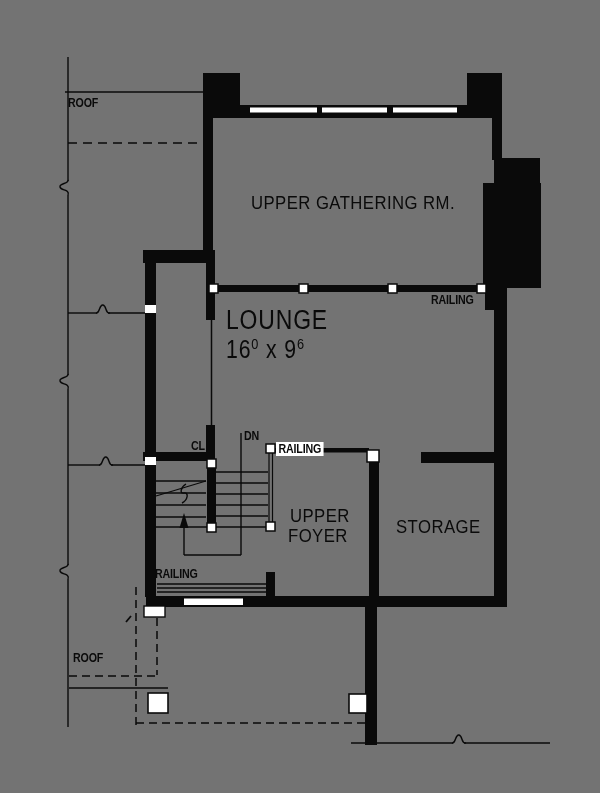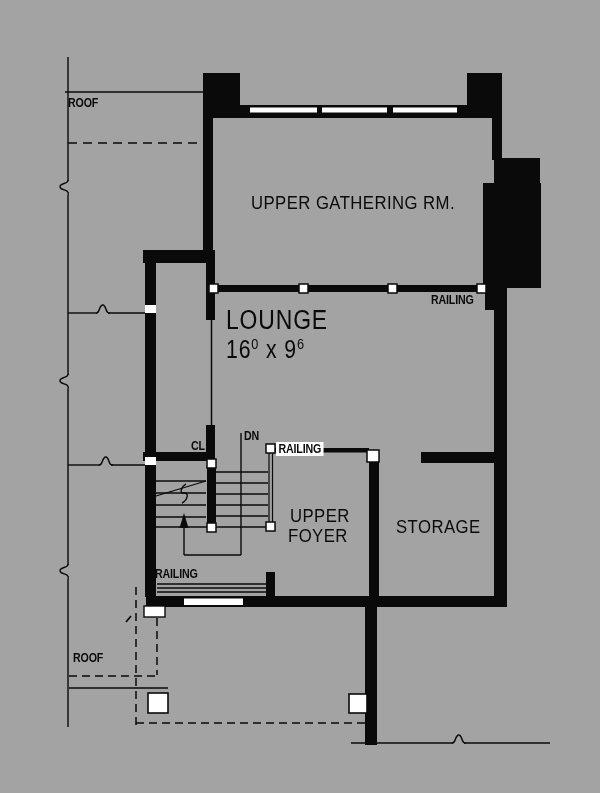--- a/index.html
+++ b/index.html
@@ -1,19 +1,19 @@
 <!DOCTYPE html>
 <html><head>
 <meta charset="utf-8">
 <style>
   html,body{margin:0;padding:0;background:#ffffff;}
   .plan{
     position:relative;
     width:600px;height:793px;
-    background:#a3a3a3;
+    background:#737373;
     font-family:"Liberation Sans", sans-serif;
     color:#0a0a0a;
     overflow:hidden;
   }
   .lbl{
     position:absolute;
     white-space:nowrap;
     color:#0a0a0a;
     transform-origin:left top;
     line-height:1.05;

